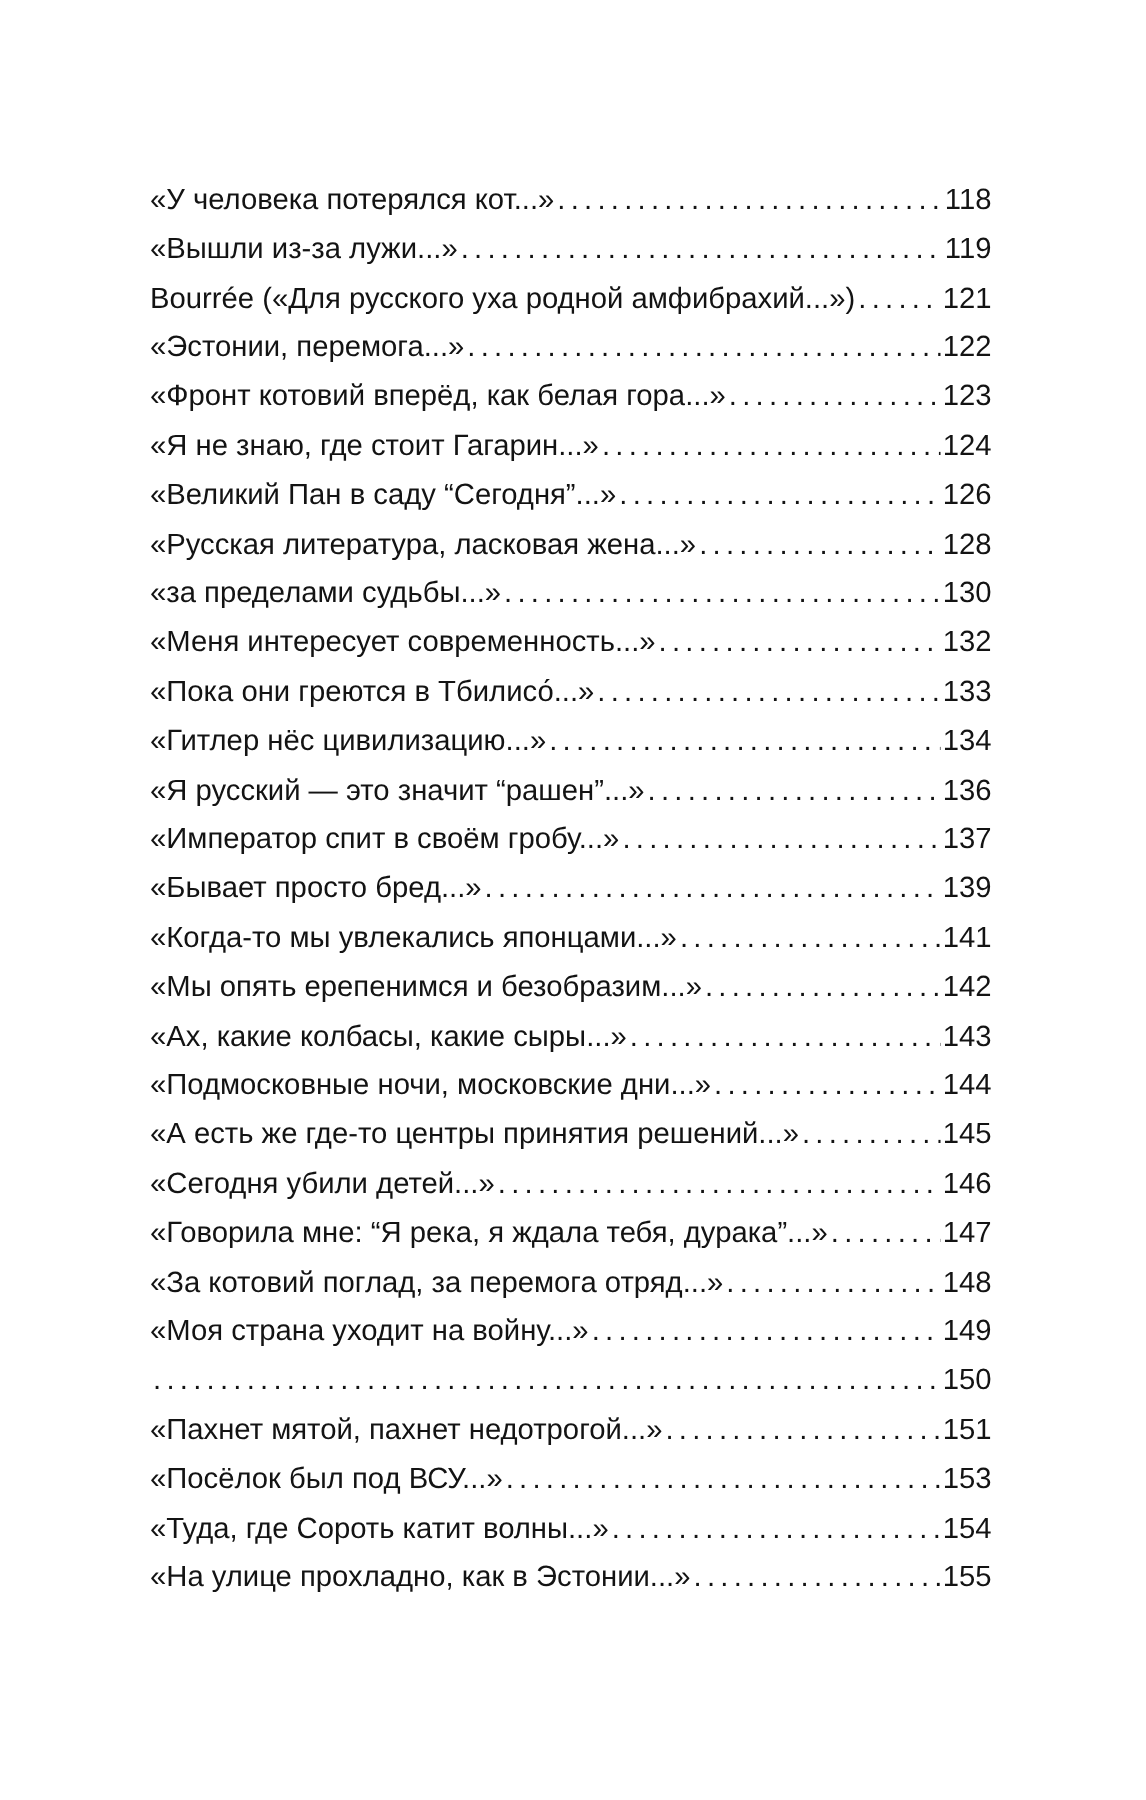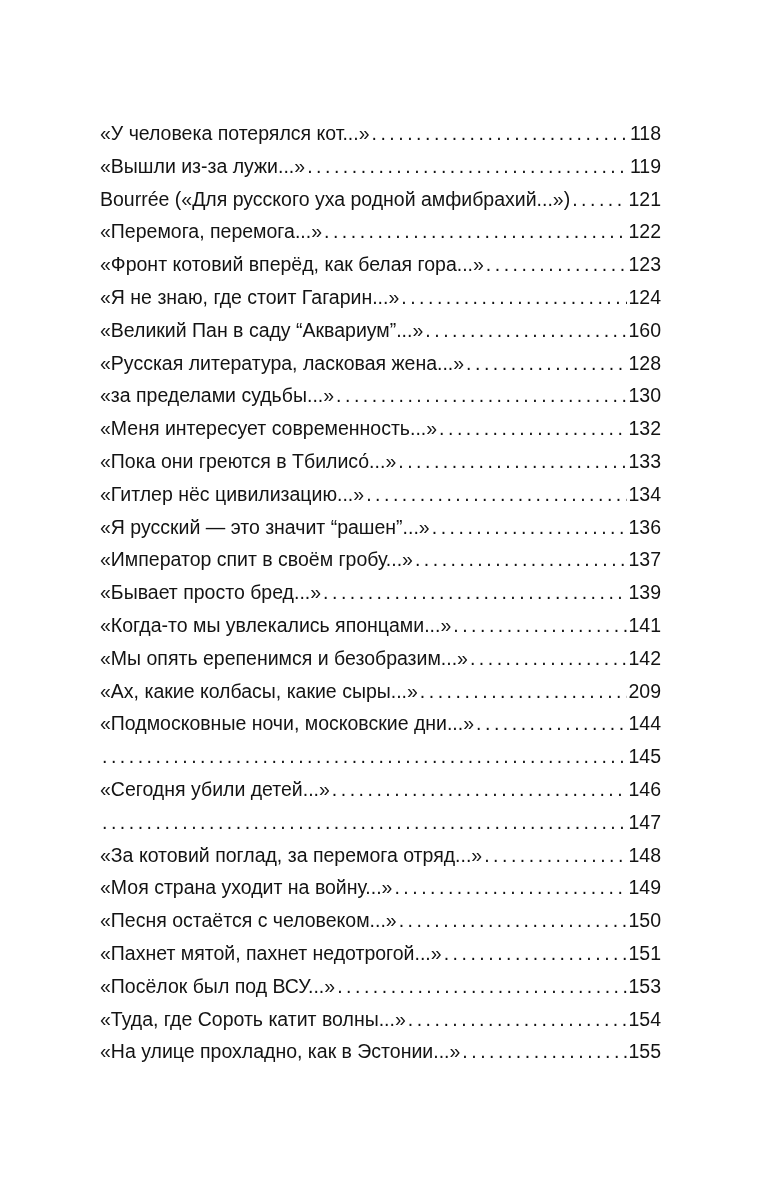--- a/index.html
+++ b/index.html
@@ -68,41 +68,41 @@
     <span class="num">119</span>
   </div>
 
   <div class="row">
     <span class="title">Bourrée («Для русского уха родной амфибрахий...»)</span>
     <span class="dots" aria-hidden="true">............................................................................................................................................</span>
     <span class="num">121</span>
   </div>
 
   <div class="row">
-    <span class="title">«Перемога, перемога...»</span>
+    <span class="title">«Эстонии, перемога...»</span>
     <span class="dots" aria-hidden="true">............................................................................................................................................</span>
     <span class="num">122</span>
   </div>
 
   <div class="row">
     <span class="title">«Фронт котовий вперёд, как белая гора...»</span>
     <span class="dots" aria-hidden="true">............................................................................................................................................</span>
     <span class="num">123</span>
   </div>
 
   <div class="row">
     <span class="title">«Я не знаю, где стоит Гагарин...»</span>
     <span class="dots" aria-hidden="true">............................................................................................................................................</span>
     <span class="num">124</span>
   </div>
 
   <div class="row">
-    <span class="title">«Великий Пан в саду “Аквариум”...»</span>
-    <span class="dots" aria-hidden="true">............................................................................................................................................</span>
-    <span class="num">160</span>
+    <span class="title">«Великий Пан в саду “Сегодня”...»</span>
+    <span class="dots" aria-hidden="true">............................................................................................................................................</span>
+    <span class="num">126</span>
   </div>
 
   <div class="row">
     <span class="title">«Русская литература, ласковая жена...»</span>
     <span class="dots" aria-hidden="true">............................................................................................................................................</span>
     <span class="num">128</span>
   </div>
 
   <div class="row">
     <span class="title">«за пределами судьбы...»</span>
@@ -154,59 +154,60 @@
 
   <div class="row">
     <span class="title">«Мы опять ерепенимся и безобразим...»</span>
     <span class="dots" aria-hidden="true">............................................................................................................................................</span>
     <span class="num">142</span>
   </div>
 
   <div class="row">
     <span class="title">«Ах, какие колбасы, какие сыры...»</span>
     <span class="dots" aria-hidden="true">............................................................................................................................................</span>
-    <span class="num">209</span>
+    <span class="num">143</span>
   </div>
 
   <div class="row">
     <span class="title">«Подмосковные ночи, московские дни...»</span>
     <span class="dots" aria-hidden="true">............................................................................................................................................</span>
     <span class="num">144</span>
   </div>
 
   <div class="row">
+    <span class="title">«А есть же где-то центры принятия решений...»</span>
     <span class="dots" aria-hidden="true">............................................................................................................................................</span>
     <span class="num">145</span>
   </div>
 
   <div class="row">
     <span class="title">«Сегодня убили детей...»</span>
     <span class="dots" aria-hidden="true">............................................................................................................................................</span>
     <span class="num">146</span>
   </div>
 
   <div class="row">
+    <span class="title">«Говорила мне: “Я река, я ждала тебя, дурака”...»</span>
     <span class="dots" aria-hidden="true">............................................................................................................................................</span>
     <span class="num">147</span>
   </div>
 
   <div class="row">
     <span class="title">«За котовий поглад, за перемога отряд...»</span>
     <span class="dots" aria-hidden="true">............................................................................................................................................</span>
     <span class="num">148</span>
   </div>
 
   <div class="row">
     <span class="title">«Моя страна уходит на войну...»</span>
     <span class="dots" aria-hidden="true">............................................................................................................................................</span>
     <span class="num">149</span>
   </div>
 
   <div class="row">
-    <span class="title">«Песня остаётся с человеком...»</span>
     <span class="dots" aria-hidden="true">............................................................................................................................................</span>
     <span class="num">150</span>
   </div>
 
   <div class="row">
     <span class="title">«Пахнет мятой, пахнет недотрогой...»</span>
     <span class="dots" aria-hidden="true">............................................................................................................................................</span>
     <span class="num">151</span>
   </div>
 

